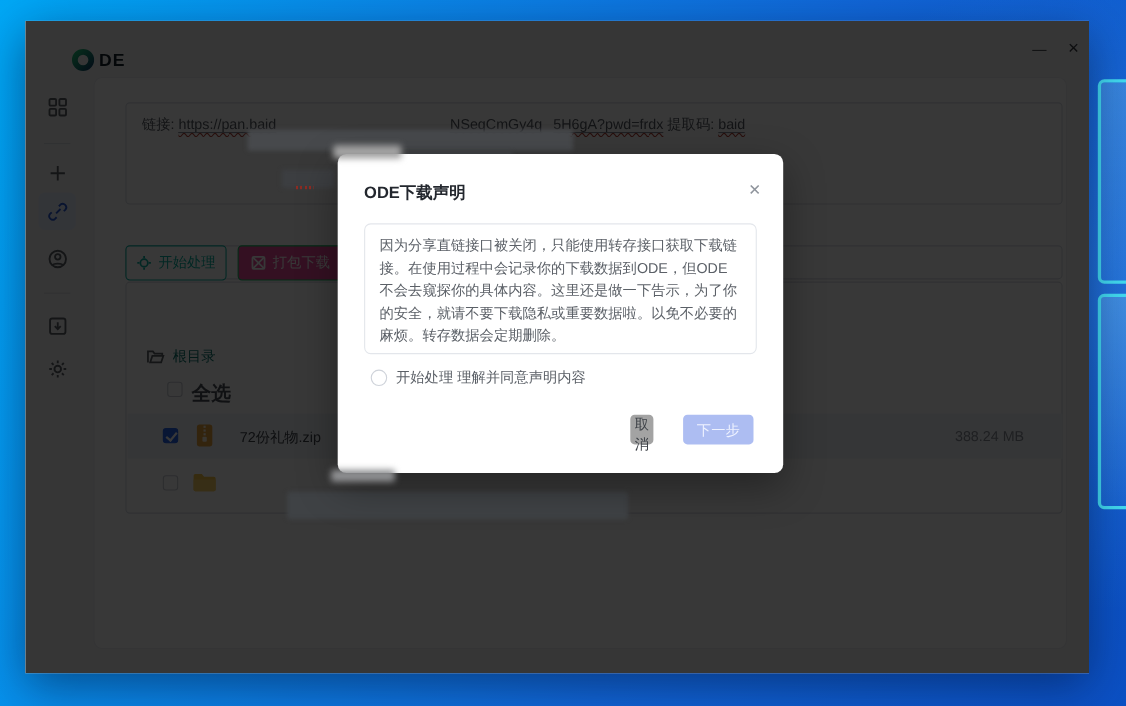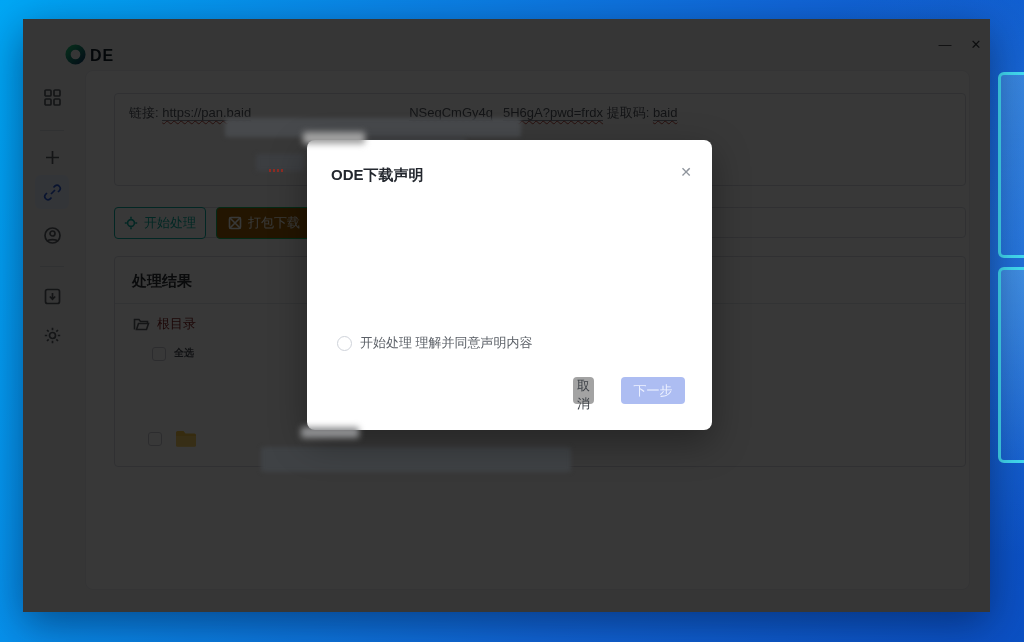--- a/index.html
+++ b/index.html
@@ -44,49 +44,49 @@
     background:#ffffff; border:1px solid #ececf0; border-radius:8px; }
 
   .share-box { position:absolute; left:28px; top:22px; width:852px; height:93px;
     border:1px solid #d8dce4; border-radius:4px; padding:9px 14px;
     font-size:13px; line-height:20px; color:#565b63; }
   .gap { display:inline-block; height:1px; }
   .g1{ width:292px; } .g2{ width:158px; } .g3{ width:10px; } .g4{ width:40px; }
   .url { color:#565b63; border-bottom:1px solid #8a8f99;
     text-decoration:underline wavy #b5453a 1px; text-underline-offset:3px; }
 
-  .toolbar-box { position:absolute; left:28px; top:136px; width:852px; height:31px;
+  .toolbar-box { position:absolute; left:28px; top:152px; width:852px; height:31px;
     border:1px solid #d8dce4; border-radius:4px; }
   .btn { position:absolute; top:-1px; height:32px; border-radius:4px; font-size:13px;
     display:flex; align-items:center; justify-content:center; gap:6px; cursor:pointer; }
   .btn svg{ width:14px; height:14px; }
   .btn-process { left:-1px; width:92px; background:#ffffff; border:1px solid #0db3a2; color:#0db3a2; }
   .btn-process svg{ stroke:#0db3a2; fill:none; stroke-width:1.6; }
-  .btn-download { left:101px; width:96px; background:#a16207; border:1px solid #15bd63; color:#fbfffd; }
+  .btn-download { left:101px; width:96px; background:#ec4899; border:1px solid #15bd63; color:#fbfffd; }
   .btn-download svg{ stroke:#fbfffd; fill:none; stroke-width:1.6; }
 
   .result-box { position:absolute; left:28px; top:185px; width:852px; height:211px;
     border:1px solid #d8dce4; border-radius:4px; }
   .result-header { position:absolute; left:0; top:0; width:100%; height:47px;
     border-bottom:1px solid #e3e6ec; }
   .result-title { position:absolute; left:17px; top:0; line-height:47px;
     font-size:15px; font-weight:bold; color:#2f3338; }
 
   .root-row { position:absolute; left:18px; top:58px; display:flex; align-items:center; gap:7px;
-    font-size:13px; color:#7f1d1d; cursor:pointer; }
+    font-size:13px; color:#0f766e; cursor:pointer; }
   .root-row svg{ width:17px; height:17px; stroke:#5c6066; fill:none; stroke-width:1.6; }
 
   .checkbox { width:14px; height:14px; border:1px solid #c6cad2; border-radius:3px;
     background:#fff; position:absolute; cursor:pointer; }
   .checkbox.checked { background:#2463eb; border-color:#2463eb; }
   .checkbox.checked::after { content:""; position:absolute; left:4px; top:1px; width:4px; height:8px;
     border:solid #fff; border-width:0 2px 2px 0; transform:rotate(40deg); }
 
   .cb-all { left:37px; top:90px; }
-  .label-all { position:absolute; left:59px; top:89px; font-size:10px; color:#4a4f57; cursor:pointer;font-weight:bold; }
+  .label-all { position:absolute; left:59px; top:89px; font-size:18px; color:#4a4f57; cursor:pointer;font-weight:bold; }
 
   .file-row { position:absolute; left:1px; width:850px; cursor:pointer; }
   .row1 { top:119px; height:41px; background:#f2f5fa; }
   .row2 { top:162px; height:42px; }
   .file-row .checkbox { left:32px; top:13px; }
   .file-icon { position:absolute; left:58px; top:8px; width:24px; height:24px; }
   .file-name { position:absolute; left:102px; top:13px; font-size:13px; color:#3f444b; }
   .file-size { position:absolute; right:35px; top:13px; font-size:13px; color:#8a8f98; }
 
   
@@ -203,35 +203,44 @@
         <div class="btn btn-download">
           <svg viewBox="0 0 14 14">
             <rect x="1.5" y="1.5" width="11" height="11" rx="1.5"></rect>
               <path d="M1.5 1.5l11 11M12.5 1.5l-11 11"></path>
           </svg>
           <span>打包下载</span>
         </div>
       </div>
 
       <div class="result-box">
-        <div class="result-header">
-          <span class="result-title">处理结果</span>
-        </div>
 
         <div class="root-row">
           <svg viewBox="0 0 17 17">
             <path d="M1.5 13.5v-10h4.5l1.5 2h7v2"></path>
               <path d="M3.5 13.5l2-6h10l-2 6z"></path>
           </svg>
           <span>根目录</span>
         </div>
 
         <div class="checkbox cb-all"></div>
         <span class="label-all">全选</span>
 
+        <div class="file-row row1">
+          <div class="checkbox checked"></div>
+          <svg class="file-icon" viewBox="0 0 24 24">
+            <rect x="5" y="2" width="14" height="20" rx="2.5" fill="#e9a23b"></rect>
+            <rect x="11" y="3" width="2" height="2" fill="#fff3dd"></rect>
+              <rect x="11" y="6.4" width="2" height="2" fill="#fff3dd"></rect>
+            <rect x="11" y="9.8" width="2" height="2" fill="#fff3dd"></rect>
+            <rect x="10" y="13" width="4" height="4.6" rx="1" fill="#fff3dd"></rect>
+          </svg>
+          <span class="file-name">72份礼物.zip</span>
+          <span class="file-size">388.24 MB</span>
+        </div>
 
         <div class="file-row row2">
           <div class="checkbox"></div>
           <svg class="file-icon" viewBox="0 0 24 24">
             <path d="M2 5.5A1.5 1.5 0 013.5 4h6l2 2.5h9A1.5 1.5 0 0122 8v10a1.5 1.5 0 01-1.5 1.5h-17A1.5 1.5 0 012 18z" fill="#f6c344"></path>
             <path d="M2 9h20v9a1.5 1.5 0 01-1.5 1.5h-17A1.5 1.5 0 012 18z" fill="#f9d065"></path>
           </svg>
         </div>
       </div>
     </div>
@@ -241,20 +250,21 @@
     <div class="censor cz c1"></div>
     <div class="censor cz c2"></div>
     <div class="censor cz c3"></div>
     <div class="censor cz c6"></div>
     <div class="squiggle"></div>
   </div>
 
   <div class="modal">
     <div class="modal-title">ODE下载声明</div>
     <div class="modal-close">✕</div>
+    <div class="modal-body">因为分享直链接口被关闭，只能使用转存接口获取下载链接。在使用过程中会记录你的下载数据到ODE，但ODE不会去窥探你的具体内容。这里还是做一下告示，为了你的安全，就请不要下载隐私或重要数据啦。以免不必要的麻烦。转存数据会定期删除。</div>
     <div class="agree-row">
       <div class="radio"></div>
       <span class="agree-label">开始处理 理解并同意声明内容</span>
     </div>
     <button class="m-btn m-cancel">取消</button>
     <button class="m-btn m-next">下一步</button>
   </div>
 
   <div class="censor cz2 c4" style="position:absolute;"></div>
   <div class="censor cz2 c5" style="position:absolute;"></div>

